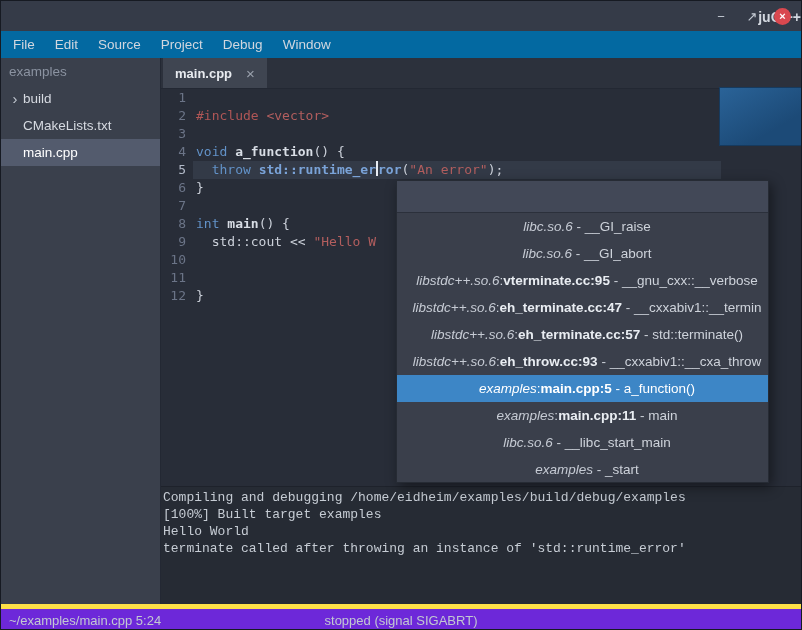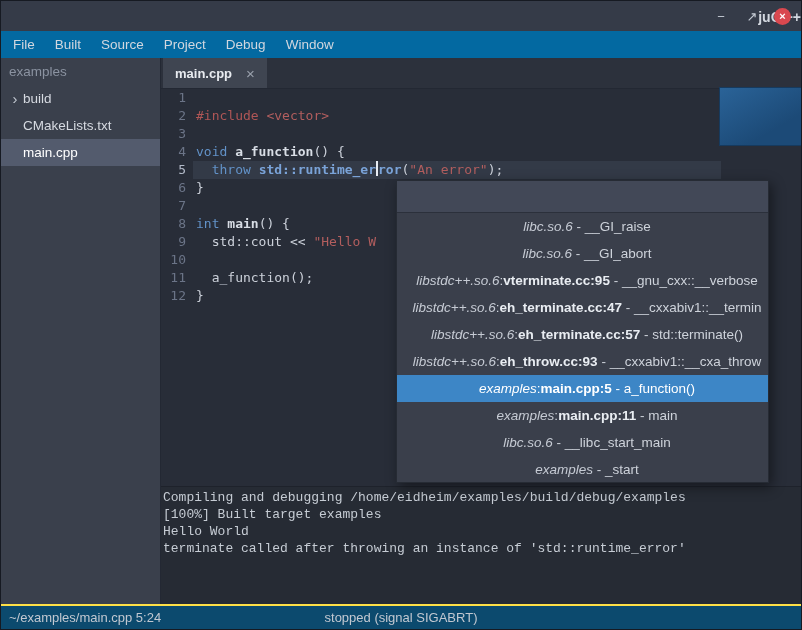--- a/index.html
+++ b/index.html
@@ -56,21 +56,21 @@
   .popup-row.selected { background:#3d86c6; color:#fff; }
   .pit { font-style:italic; color:#c6cbd4; }
   .pb  { font-weight:bold; color:#e9edf2; }
   .popup-row.selected .pit, .popup-row.selected .pb, .popup-row.selected .pn { color:#fff; }
 
   
   .terminal { position:absolute; top:485px; left:160px; right:0; height:119px; background:#262b34; border-top:1px solid #1e222b; font-family:Liberation Mono, monospace; font-size:13px; color:#c6ccd4; padding:2px 0 0 2px; overflow:hidden; }
   .term-line { height:17px; line-height:17px; white-space:pre; }
 
   
-  .statusbar { position:absolute; left:0; right:0; bottom:0; height:25px; background:#0c4a6e; border-top:2px solid #fde047; font-size:13px; color:#c2c8d1; }
+  .statusbar { position:absolute; left:0; right:0; bottom:0; height:25px; background:#6d28d9; border-top:5px solid #fde047; font-size:13px; color:#c2c8d1; }
   .status-left { position:absolute; left:8px; line-height:24px; white-space:pre; }
   .status-center { position:absolute; left:0; right:0; text-align:center; line-height:24px; }
 </style>
 </head>
 <body>
 
 <div class="window">
 
   <div class="titlebar">
     <div class="title">juCi++</div>
@@ -82,21 +82,21 @@
           <span>↗</span>
         </div>
       <div class="win-btn close">
           <span>×</span>
         </div>
     </div>
   </div>
 
   <div class="menubar">
       <div class="menu-item">File</div>
-      <div class="menu-item">Built</div>
+      <div class="menu-item">Edit</div>
       <div class="menu-item">Source</div>
       <div class="menu-item">Project</div>
       <div class="menu-item">Debug</div>
       <div class="menu-item">Window</div>
     </div>
 
   <div class="sidebar">
     <div class="side-header">examples</div>
     <div>
         <div class="tree-item">
@@ -124,21 +124,21 @@
         <div class="code-line"><span class="ln">1</span></div>
         <div class="code-line"><span class="ln">2</span><span class="code"><span class="seg pp">#include </span><span class="seg str">&lt;vector&gt;</span></span></div>
         <div class="code-line"><span class="ln">3</span><span class="code"></span></div>
         <div class="code-line"><span class="ln">4</span><span class="code"><span class="seg kw">void</span><span class="seg pl"> </span><span class="seg fn">a_function</span><span class="seg pl">() {</span></span></div>
         <div class="code-line current"><div class="hl"></div><span class="ln">5</span><span class="code"><span class="seg pl">  </span><span class="seg kw">throw</span><span class="seg pl"> </span><span class="seg ty">std::runtime_er</span><span class="cursor"></span><span class="seg ty">ror</span><span class="seg pl">(</span><span class="seg str">"An error"</span><span class="seg pl">);</span></span></div>
         <div class="code-line"><span class="ln">6</span><span class="code"><span class="seg pl">}</span></span></div>
         <div class="code-line"><span class="ln">7</span><span class="code"></span></div>
         <div class="code-line"><span class="ln">8</span><span class="code"><span class="seg kw">int</span><span class="seg pl"> </span><span class="seg fn">main</span><span class="seg pl">() {</span></span></div>
         <div class="code-line"><span class="ln">9</span><span class="code"><span class="seg pl">  std::cout &lt;&lt; </span><span class="seg str">"Hello W</span></span></div>
         <div class="code-line"><span class="ln">10</span><span class="code"></span></div>
-        <div class="code-line"><span class="ln">11</span><span class="code"><span class="seg pl">  a_function();</span></span></div>
+        <div class="code-line"><span class="ln">11</span></div>
         <div class="code-line"><span class="ln">12</span><span class="code"><span class="seg pl">}</span></span></div>
       </div>
   </div>
 
   <div class="tooltip"></div>
 
   <div class="popup">
     <div class="popup-search"></div>
     <div>
         <div class="popup-row"><span class="pit">libc.so.6</span><span class="pn"> - __GI_raise</span></div>

